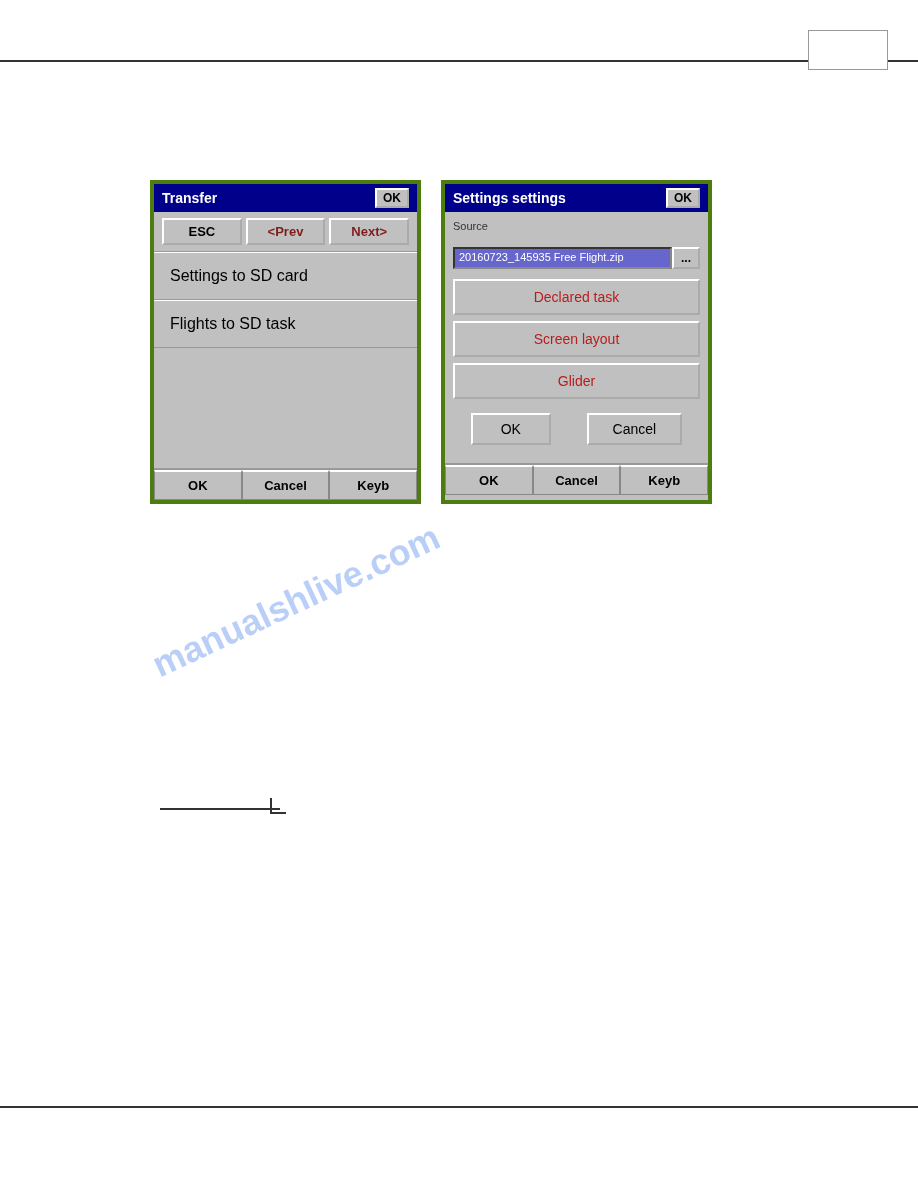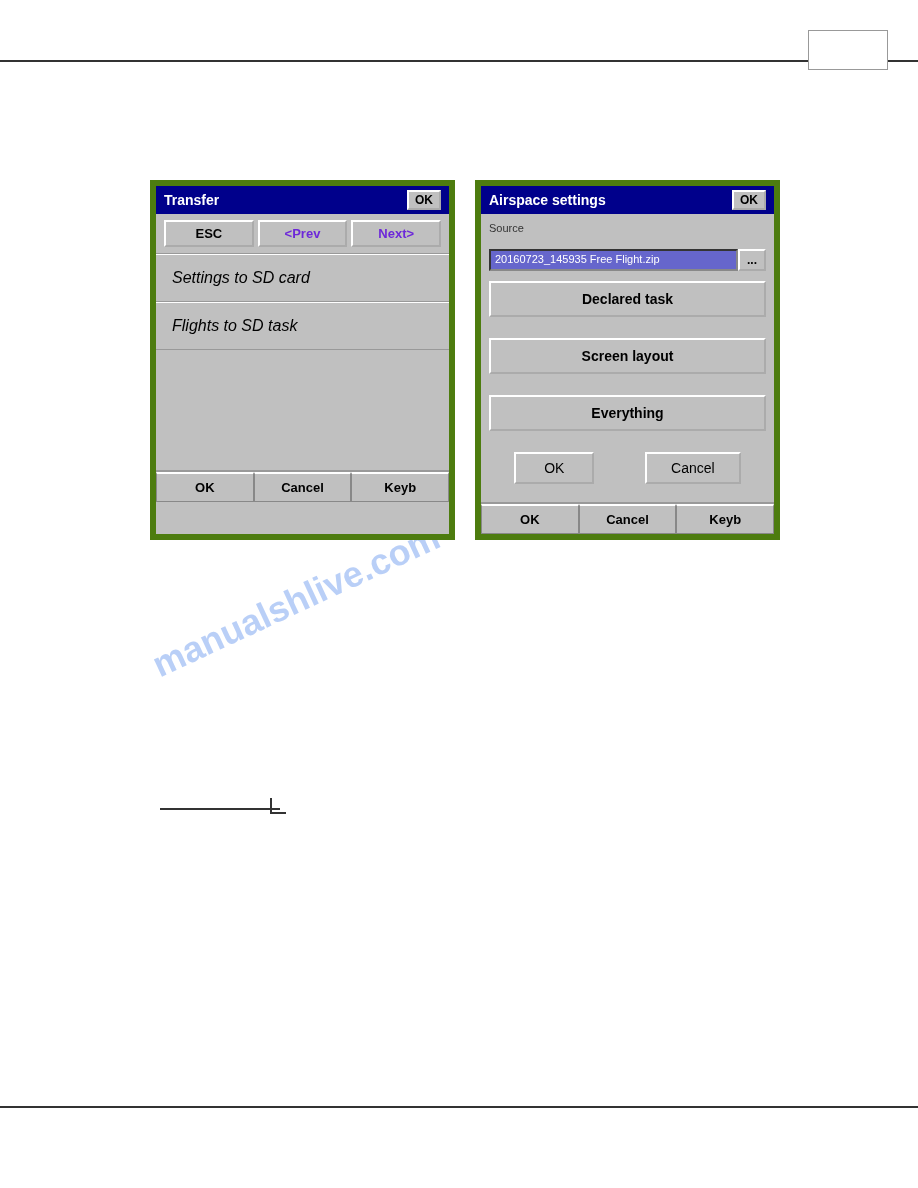--- a/index.html
+++ b/index.html
@@ -81,22 +81,22 @@
       position: absolute;
       top: 180px;
       left: 150px;
       display: flex;
       gap: 20px;
     }
 
     
     .dialog {
       background: #c0c0c0;
-      border: 6px solid #4d7c0f;
-      width: 305px;
+      border: 4px solid #4d7c0f;
+      width: 271px;
     }
 
     .dialog-title-bar {
       background: #00008b;
       color: white;
       padding: 4px 8px;
       display: flex;
       justify-content: space-between;
       align-items: center;
       font-size: 14px;
@@ -131,34 +131,33 @@
       cursor: pointer;
       flex: 1;
     }
 
     .nav-btn.esc-btn {
       background: #c0c0c0;
       text-align: center;
     }
 
     .nav-btn.disabled {
-      color: #6d28d9;
+      color: #7f1d1d;
       background: #c0c0c0;
     }
 
     .menu-item {
       background: #c0c0c0;
       border-bottom: 1px solid #999;
       border-top: 1px solid #fff;
       padding: 14px 16px;
       font-size: 16px;
       font-weight: normal;
       cursor: pointer;
       color: #000;
-      font-style: italic;
     }
 
     .empty-area {
       flex: 1;
       min-height: 120px;
       background: #c0c0c0;
     }
 
     .dialog-footer {
       display: flex;
@@ -218,26 +217,26 @@
       cursor: pointer;
       min-width: 28px;
     }
 
     .settings-btn {
       display: block;
       width: 100%;
       background: #c0c0c0;
       border: 2px outset #fff;
       font-size: 14px;
-      font-weight: bold;
+      font-weight: normal;
       padding: 8px;
-      margin-bottom: 21px;
+      margin-bottom: 6px;
       cursor: pointer;
       text-align: center;
-      color: #000000;
+      color: #b91c1c;
     }
 
     .settings-ok-cancel {
       display: flex;
       justify-content: space-around;
       margin-top: 14px;
       margin-bottom: 10px;
     }
 
     .ok-cancel-btn {
@@ -286,34 +285,34 @@
 
     <div class="dialog-footer">
       <button class="footer-btn">OK</button>
       <button class="footer-btn">Cancel</button>
       <button class="footer-btn">Keyb</button>
     </div>
   </div>
 
   <div class="dialog">
     <div class="dialog-title-bar">
-      <span>Airspace settings</span>
+      <span>Settings settings</span>
       <button class="ok-btn-title">OK</button>
     </div>
 
     <div class="settings-content">
       <div class="source-label">Source</div>
       <div class="source-row">
         <div class="source-input">20160723_145935 Free Flight.zip</div>
         <button class="browse-btn">...</button>
       </div>
 
       <button class="settings-btn">Declared task</button>
       <button class="settings-btn">Screen layout</button>
-      <button class="settings-btn">Everything</button>
+      <button class="settings-btn">Glider</button>
 
       <div class="settings-ok-cancel">
         <button class="ok-cancel-btn">OK</button>
         <button class="ok-cancel-btn">Cancel</button>
       </div>
     </div>
 
     <div class="dialog-footer">
       <button class="footer-btn">OK</button>
       <button class="footer-btn">Cancel</button>

